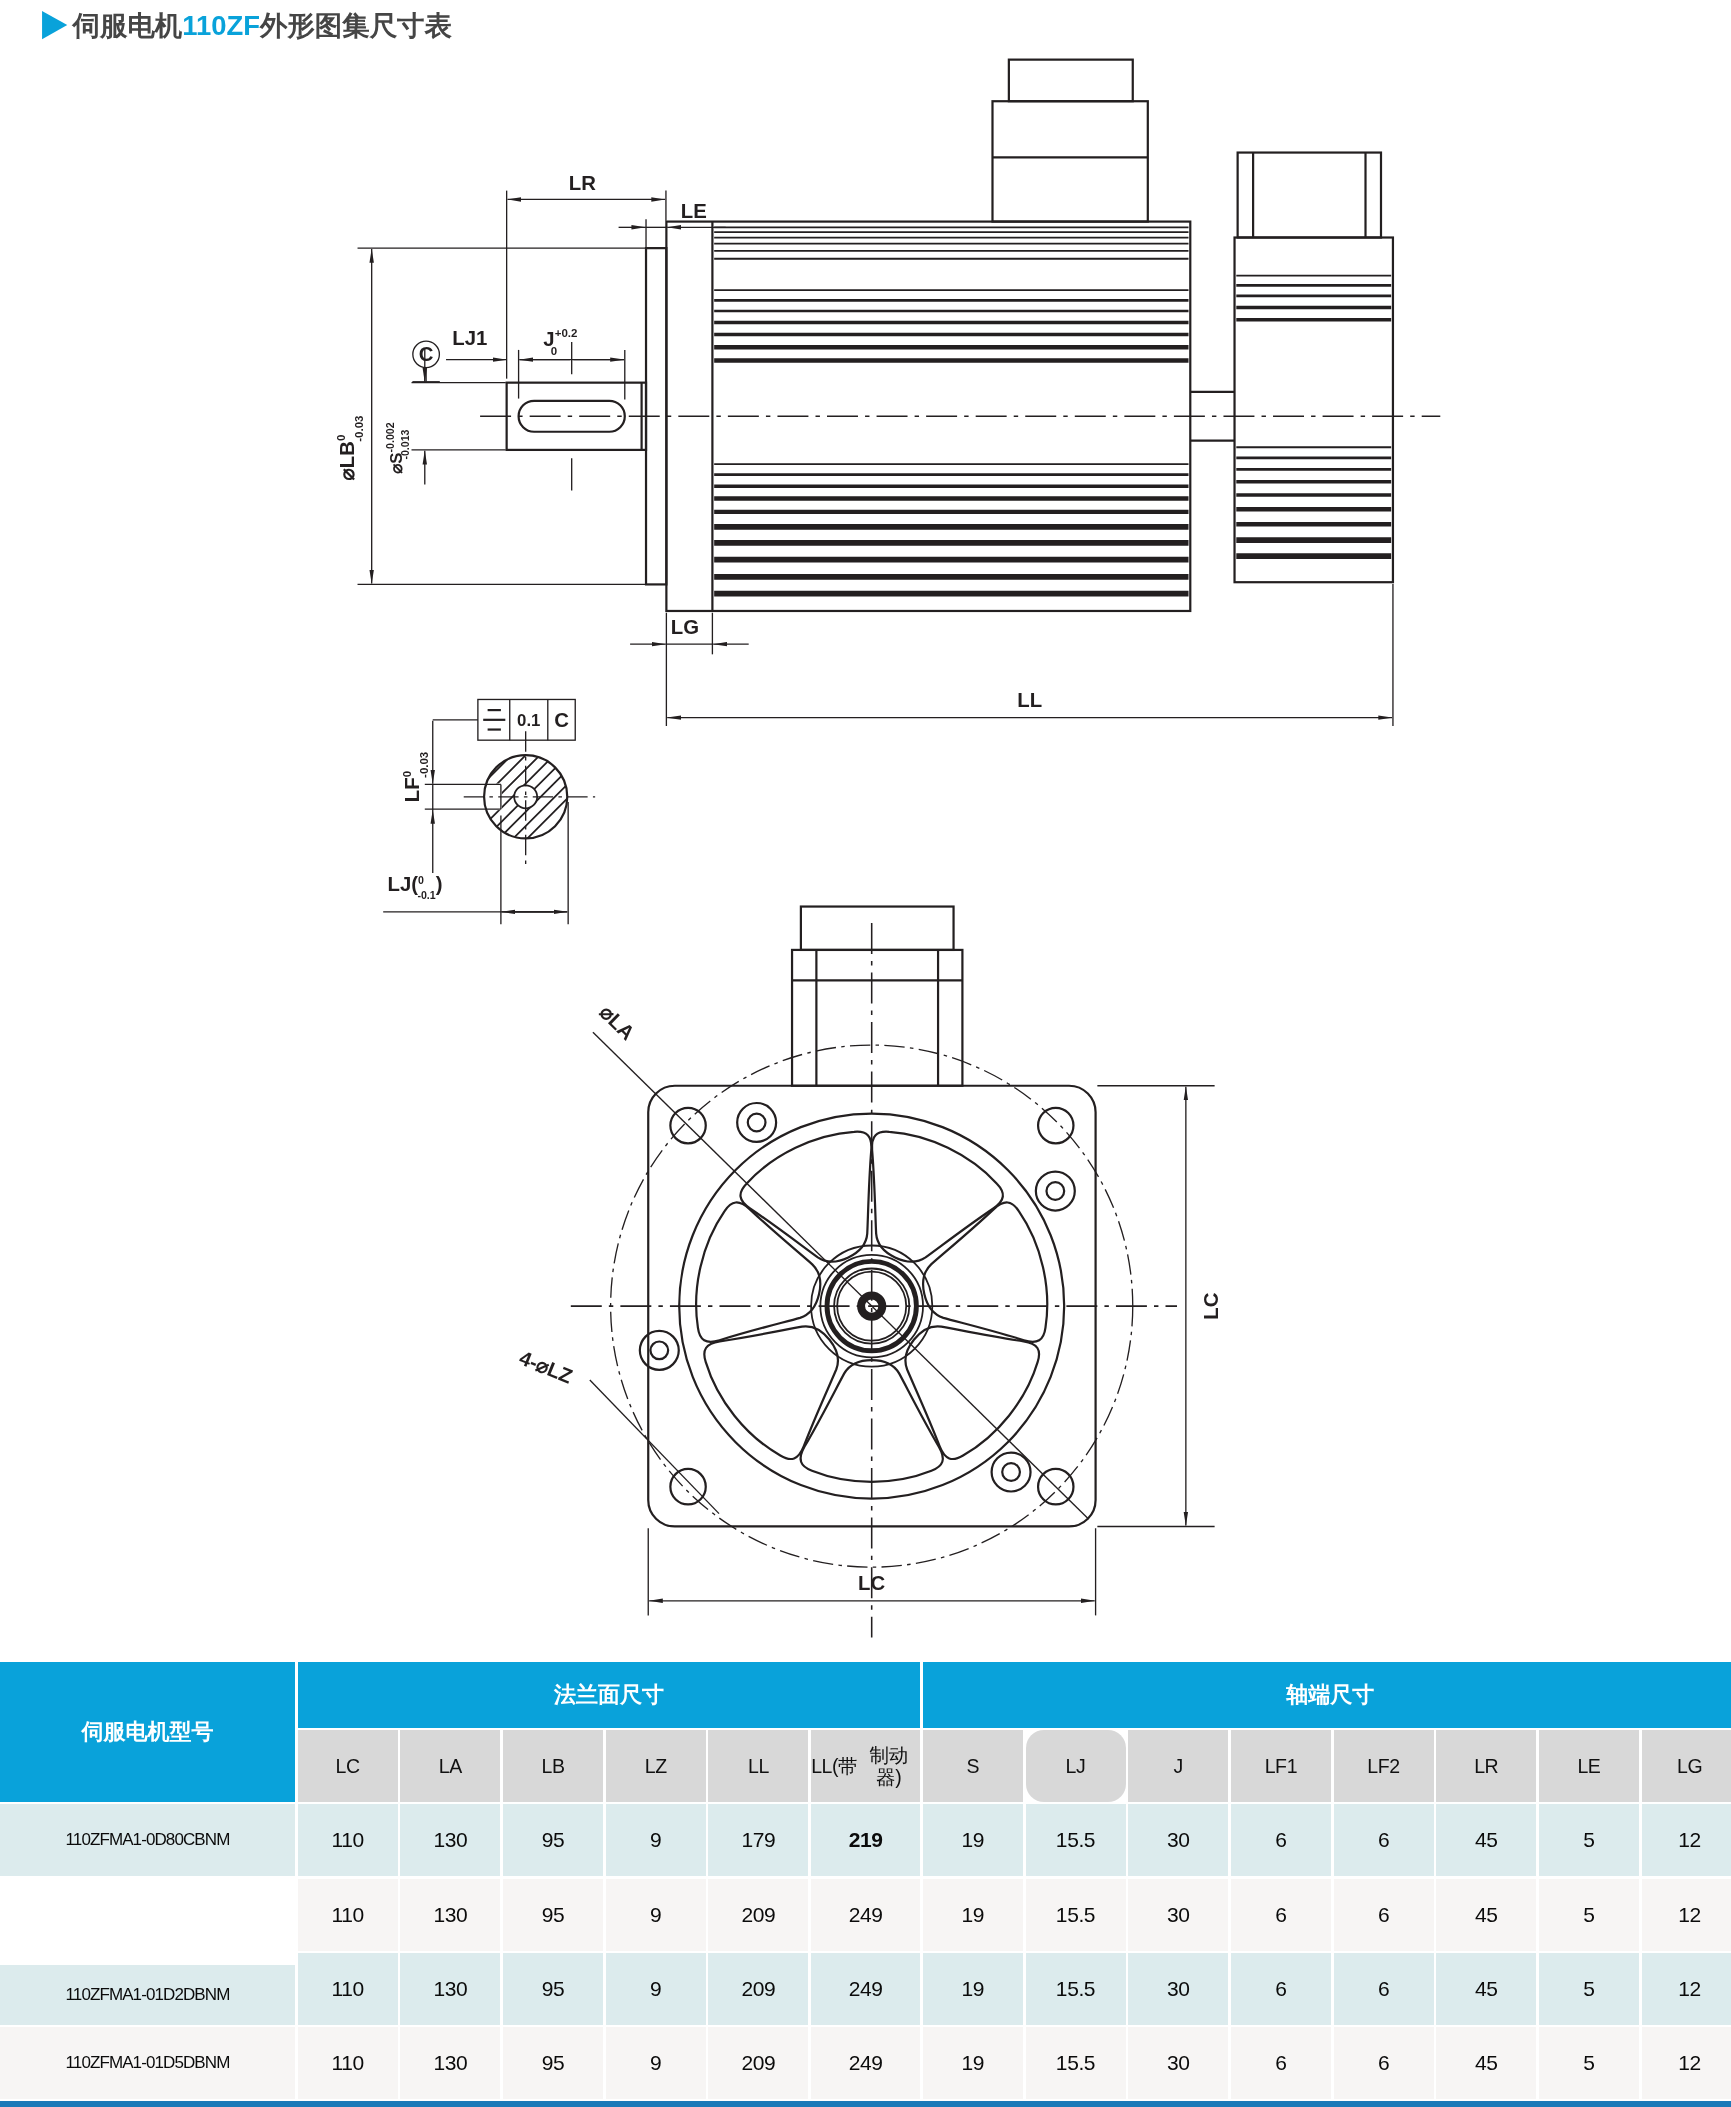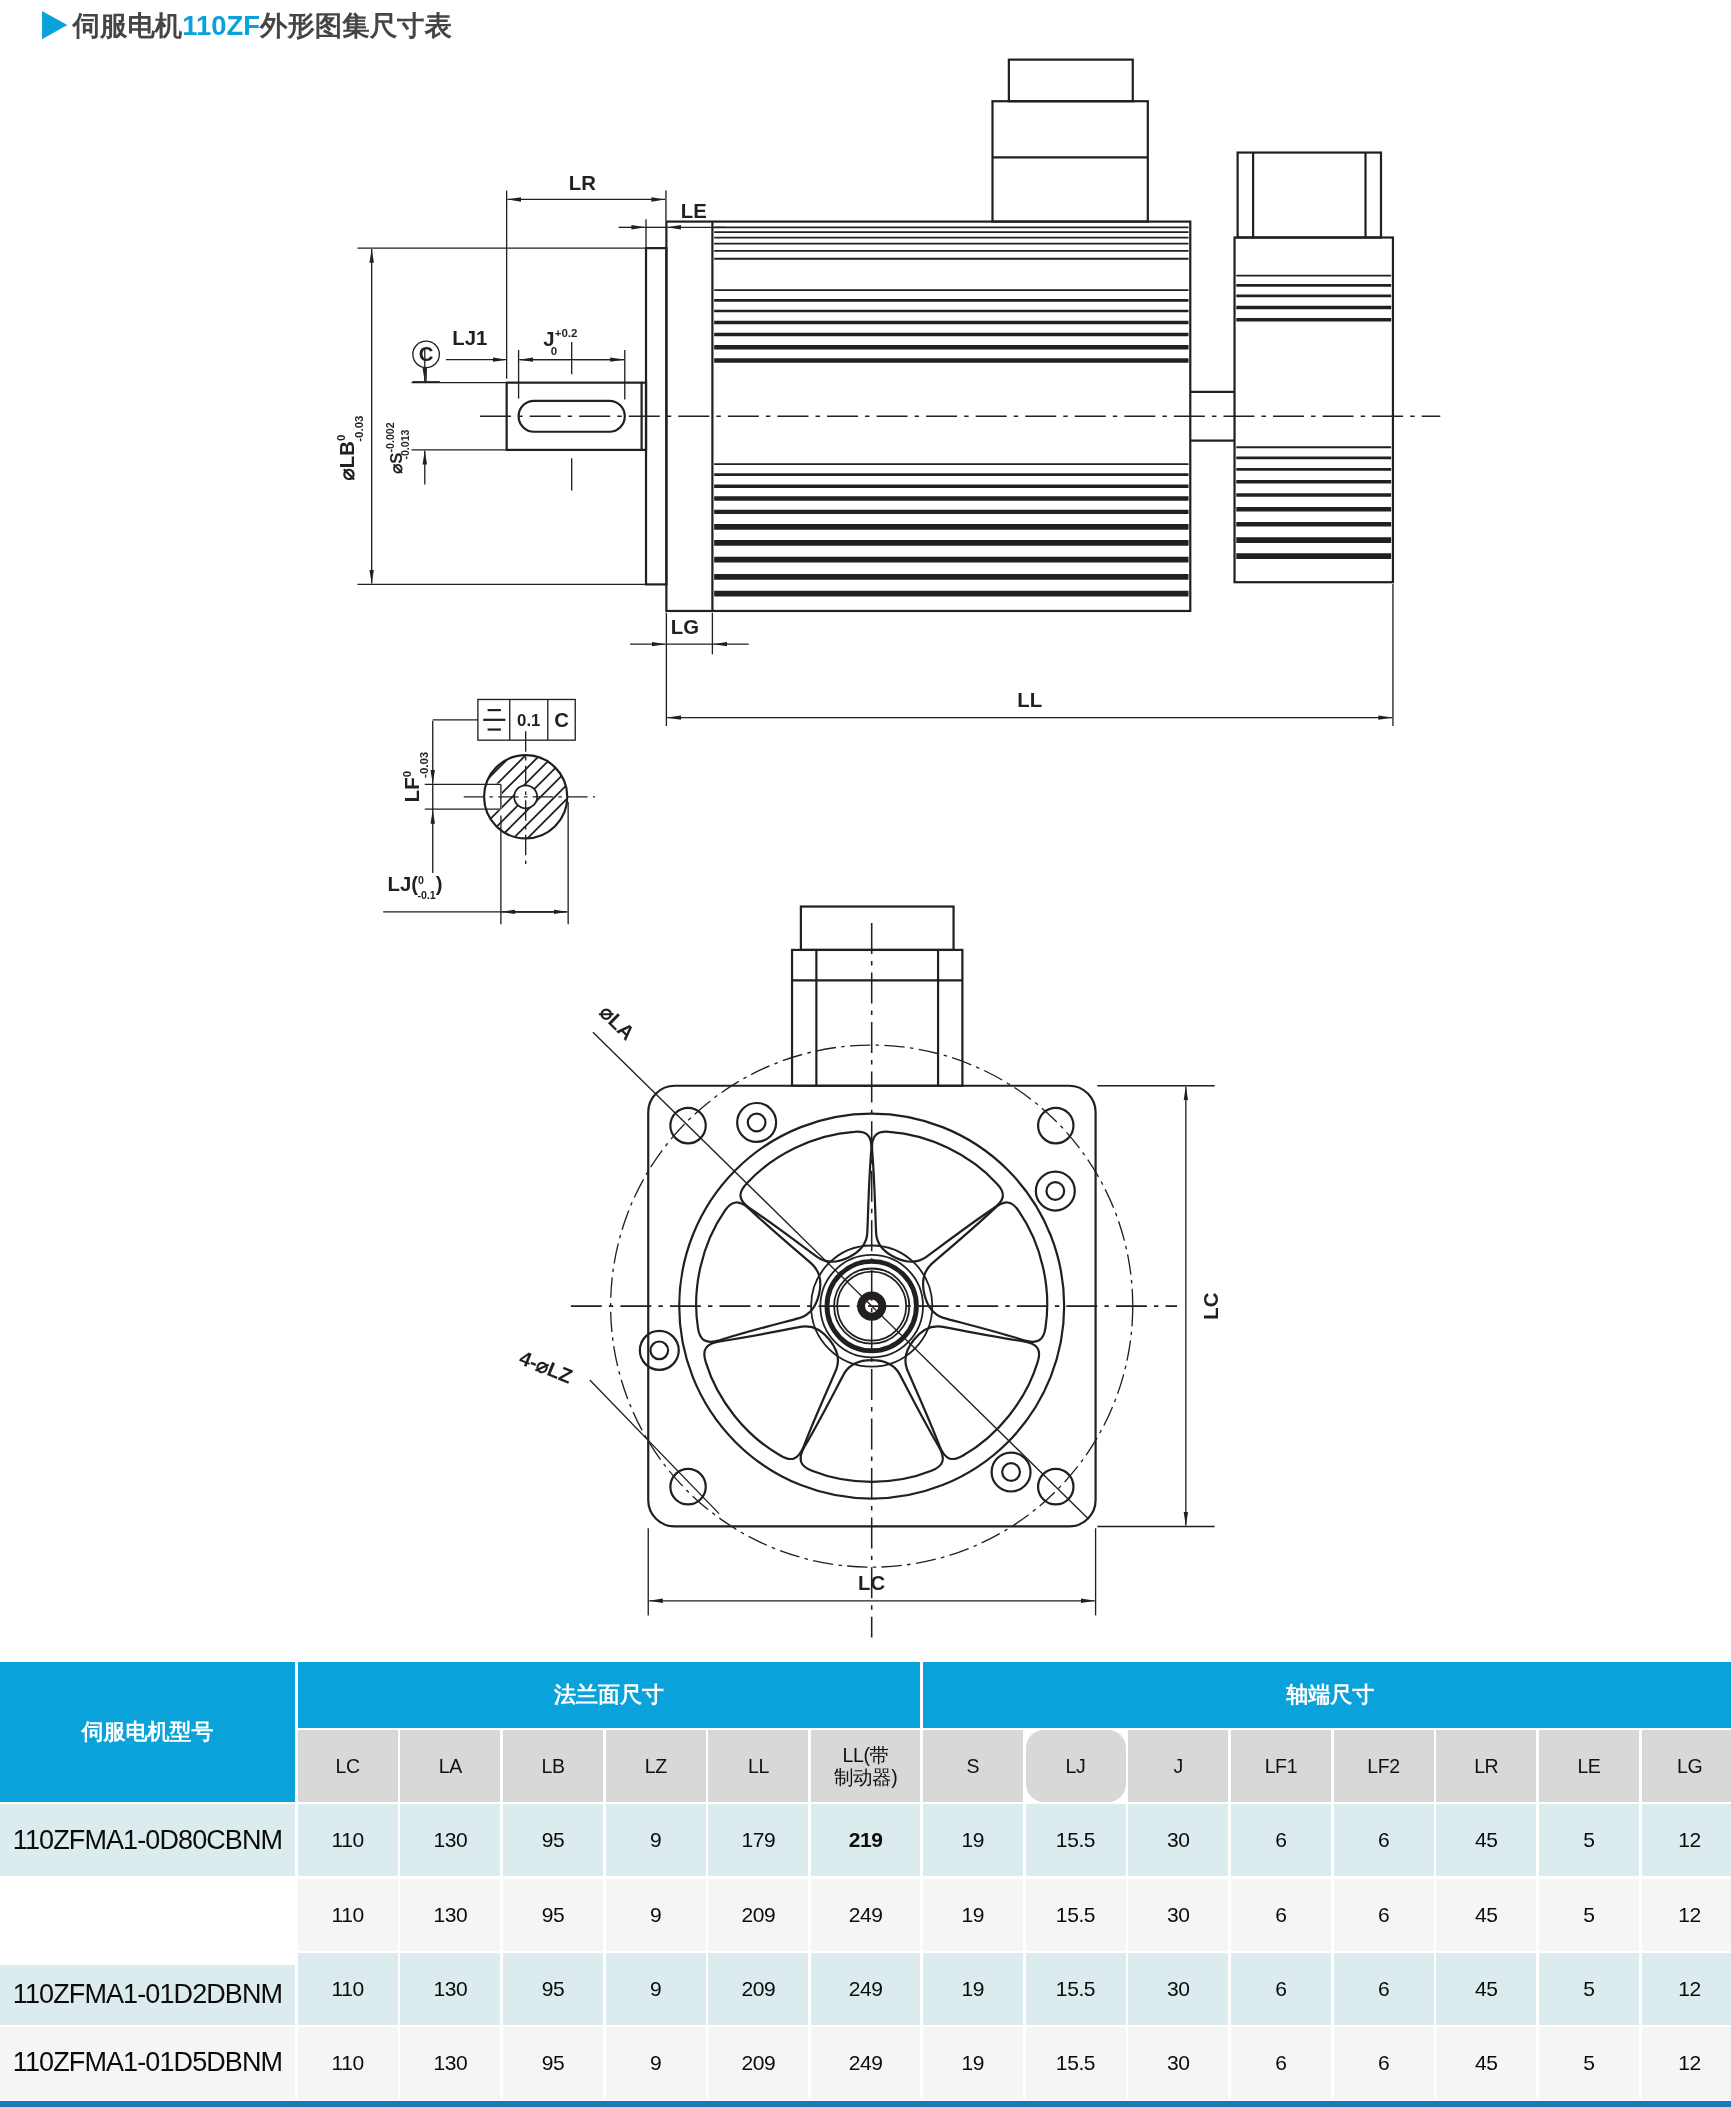--- a/index.html
+++ b/index.html
@@ -21,21 +21,21 @@
   
   #spec-table{position:absolute;left:0;top:1662px;width:1731px;display:grid;
     grid-template-columns:295px 100px 100px 100px 100px 100px 109px 100px 100px 100px 100px 100px 100px 100px 96px;
     grid-template-rows:66px 72px 72px 72px 72px 72px;
     gap:2.2px 2.7px;background:#ffffff;}
   .cell{display:flex;align-items:center;justify-content:center;text-align:center;}
   .hblue{background:#09a2da;color:#ffffff;font-weight:bold;font-size:22px;}
   .hgray{background:#d8d8d8;color:#111;font-size:19.5px;letter-spacing:-0.4px;}
   .rA{background:#dcebed;}
   .rB{background:#f7f5f4;}
-  .model{font-size:27px;letter-spacing:-0.9px;color:#0b0b0b;}
+  .model{font-size:17px;letter-spacing:-0.9px;color:#0b0b0b;}
   .val{font-size:21px;letter-spacing:-0.4px;color:#0b0b0b;}
   #bottom-bar{position:absolute;left:0;top:2101px;width:1731px;height:6.2px;background:#1a79b8;}
 </style>
 </head>
 <body>
 
 <div id="page">
 
 <svg id="drawing" width="1731" height="1660" viewBox="0 0 3912 3750" xmlns="http://www.w3.org/2000/svg">
   <defs>
@@ -244,21 +244,21 @@
 
   <div class="cell hblue" style="grid-column:2/span 6;grid-row:1;">法兰面尺寸</div>
   <div class="cell hblue" style="grid-column:1;grid-row:1/span 2;">伺服电机型号</div>
   <div class="cell hblue" style="grid-column:8/span 8;grid-row:1;">轴端尺寸</div>
 
   <div class="cell hgray" style="grid-column:2;grid-row:2;">LC</div>
   <div class="cell hgray" style="grid-column:3;grid-row:2;">LA</div>
   <div class="cell hgray" style="grid-column:4;grid-row:2;">LB</div>
   <div class="cell hgray" style="grid-column:5;grid-row:2;">LZ</div>
   <div class="cell hgray" style="grid-column:6;grid-row:2;">LL</div>
-  <div class="cell hgray" style="grid-column:7;grid-row:2;flex-direction:column;line-height:1.15;">
+  <div class="cell hgray" style="grid-column:7;grid-row:2;flex-direction:row;line-height:1.15;">
         <span>LL(带</span>
         <span>制动器)</span>
       </div>
   <div class="cell hgray" style="grid-column:8;grid-row:2;">S</div>
   <div class="cell hgray" style="grid-column:9;grid-row:2;border-radius:18px;">LJ</div>
   <div class="cell hgray" style="grid-column:10;grid-row:2;">J</div>
   <div class="cell hgray" style="grid-column:11;grid-row:2;">LF1</div>
   <div class="cell hgray" style="grid-column:12;grid-row:2;">LF2</div>
   <div class="cell hgray" style="grid-column:13;grid-row:2;">LR</div>
   <div class="cell hgray" style="grid-column:14;grid-row:2;">LE</div>

